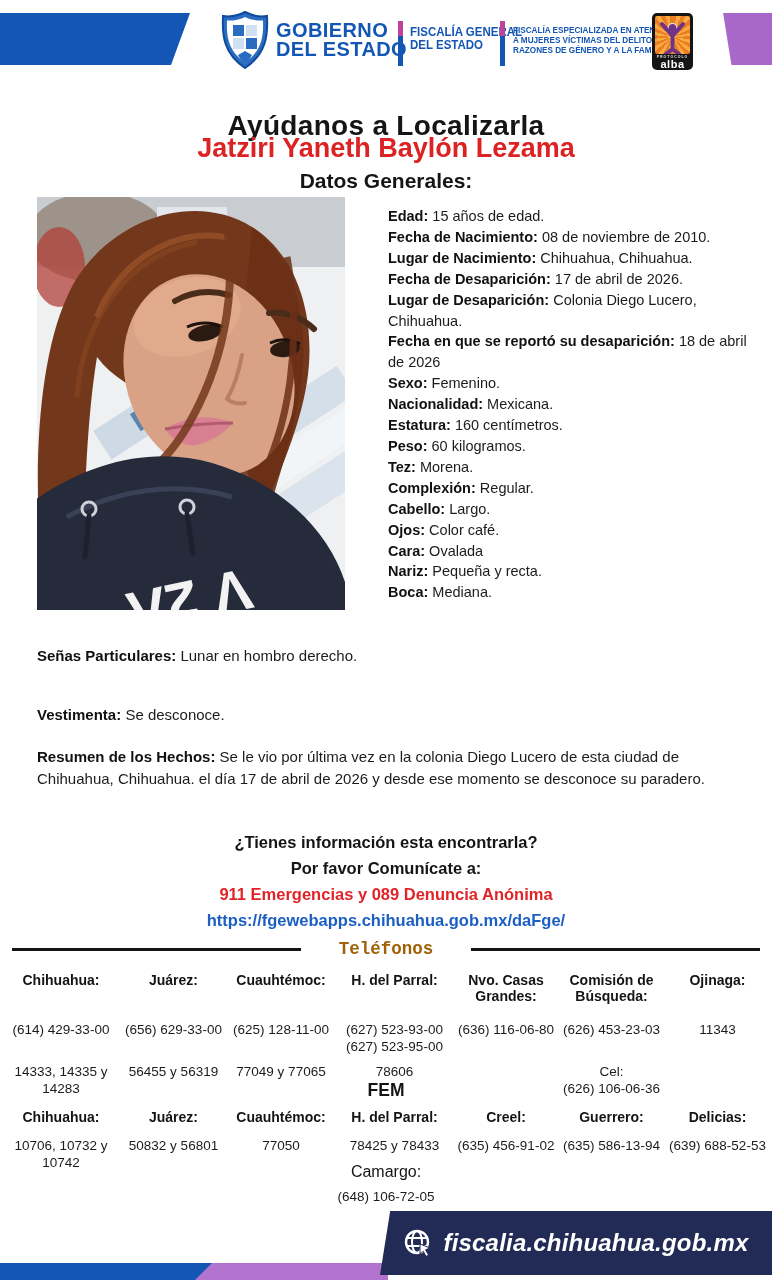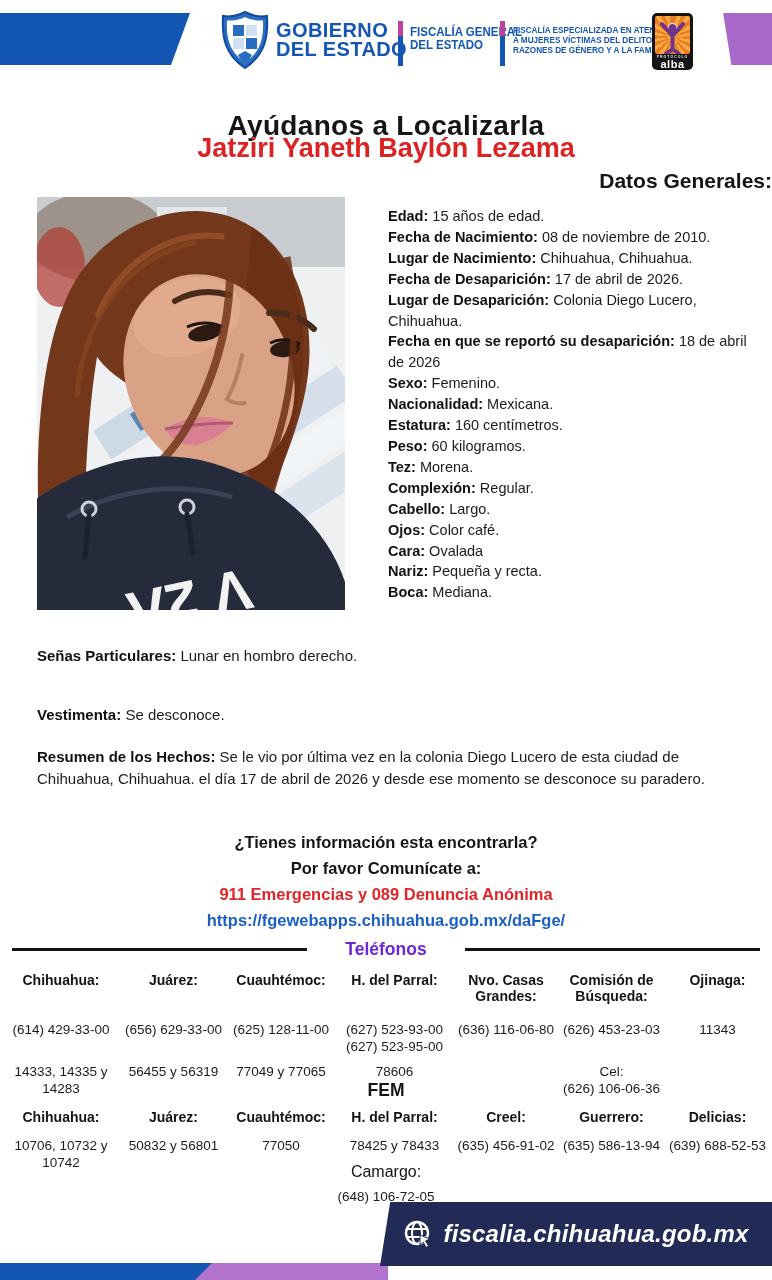--- a/index.html
+++ b/index.html
@@ -30,21 +30,21 @@
   .alba-figure { position:absolute; left:0; top:0; width:100%; height:100%; }
   .alba-band { height:16px; display:flex; flex-direction:column; align-items:center; justify-content:center; }
   .alba-proto { color:#e9e9e9; font-size:3.5px; letter-spacing:1px; font-weight:bold; line-height:4px; }
   .alba-word { color:#ffffff; font-size:11px; font-weight:bold; line-height:10px; letter-spacing:.5px; }
 
   
   .main-title { position:absolute; top:97px; left:0; width:100%; text-align:center;
                 font-size:28px; font-weight:bold; color:#151515; letter-spacing:.3px;margin-top:13px; }
   .person-name { position:absolute; top:133px; left:0; width:100%; text-align:center;
                  font-size:27px; font-weight:bold; color:#dd2224; }
-  .section-heading { position:absolute; top:169px; left:0; width:100%; text-align:right;
+  .section-heading { position:absolute; top:169px; left:0; width:100%; text-align:center;
                      font-size:21px; font-weight:bold; color:#151515; }
 
   
   .photo { position:absolute; left:37px; top:197px; width:308px; height:413px; background:#e9ebee; }
 
   
   .details { position:absolute; left:388px; top:206px; width:364px;
              font-size:14.5px; line-height:20.9px; color:#1c1c1c; }
   .details b { color:#111; }
 
@@ -54,21 +54,21 @@
 
   
   .c-line { position:absolute; left:0; width:100%; text-align:center; font-weight:bold; font-size:16.5px; color:#151515; }
   #contact-q { top:833px; } #contact-p { top:859px; }
   #contact-phones { top:885px; color:#e02428; }
   #contact-url { top:911px; color:#1c5fc4; text-decoration:none; display:block; }
 
   
   .divider { position:absolute; top:939px; left:0; width:772px; display:flex; align-items:center; padding:0 12px; }
   .rule { flex:1; height:3px; background:#141414; }
-  .rule-label { margin:0 38px; font-weight:bold; font-size:17.5px; color:#6d28d9; }
+  .rule-label { margin:0 38px; font-weight:bold; font-size:17.5px; color:#a16207;font-family:Liberation Mono, monospace; }
 
   
   .grid7 { position:absolute; left:0; width:772px; display:grid;
            grid-template-columns:122px 103px 112px 115px 108px 103px 109px; }
   #tel-grid { top:969px; }
   #fem-grid { top:1106px; }
   .th { font-weight:bold; font-size:14px; text-align:center; padding:3px 6px; color:#141414; white-space:pre-line; }
   #tel-grid .th { min-height:48px; }
   #fem-grid .th { min-height:27px; }
   .td { font-size:13.5px; text-align:center; padding:2px 3px; color:#1c1c1c; white-space:pre-line; line-height:17px; }
@@ -79,21 +79,21 @@
                font-weight:bold; font-size:17.5px; color:#141414; }
   .camargo-label { position:absolute; top:1163px; left:0; width:100%; text-align:center;
                    font-weight:normal; font-size:16px; color:#141414; }
   .camargo-value { position:absolute; top:1189px; left:0; width:100%; text-align:center;
                    font-size:13.5px; color:#1c1c1c; }
 
   
   .strip-purple { position:absolute; left:0; bottom:0; width:388px; height:17px; background:#b273ce; }
   .strip-blue { position:absolute; left:0; bottom:0; width:212px; height:17px; background:#1356b4;
                 clip-path:polygon(0 0,100% 0,92% 100%,0 100%); }
-  .footer-navy { position:absolute; right:0; bottom:14px; width:392px; height:64px; background:#222b55;
+  .footer-navy { position:absolute; right:0; bottom:5px; width:392px; height:64px; background:#222b55;
                  clip-path:polygon(2.6% 0,100% 0,100% 100%,0 100%);
                  display:flex; align-items:center; justify-content:center; gap:10px; }
   .footer-url { color:#ffffff; font-size:24px; font-weight:bold; font-style:italic; letter-spacing:.2px;
                 text-decoration:none; }
 </style>
 </head>
 <body>
 
 <div class="page">
 

